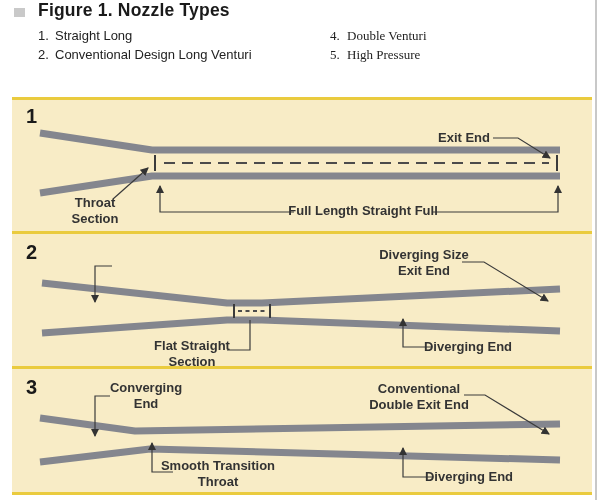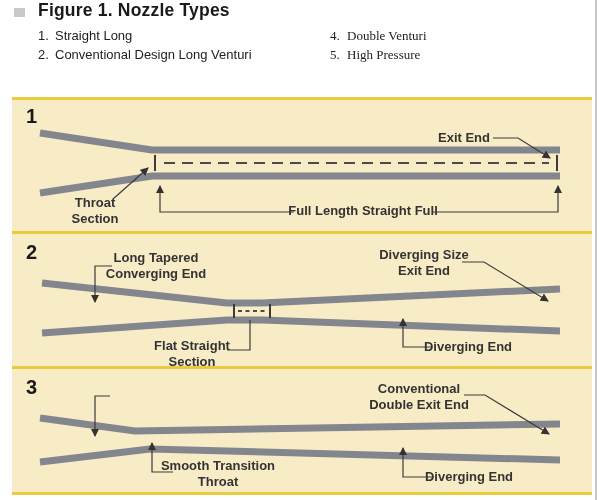--- a/index.html
+++ b/index.html
@@ -109,22 +109,20 @@
         <path class="bar" d="M30,100 L215,87 L250,87 L548,98"></path>
         <line class="tick" x1="222" y1="71" x2="222" y2="85"></line>
         <line class="tick" x1="258" y1="71" x2="258" y2="85"></line>
         <line class="dashshort" x1="226" y1="78" x2="254" y2="78"></line>
         <polyline class="leader" points="100,33 83,33 83,69" marker-end="url(#arr2)"></polyline>
         <polyline class="leader" points="450,29 472,29 536,68" marker-end="url(#arr2)"></polyline>
         <polyline class="leader" points="215,117 238,117 238,87"></polyline>
         <polyline class="leader" points="420,114 391,114 391,86" marker-end="url(#arr2)"></polyline>
       </svg>
       <div class="pnum">2</div>
-      <div class="lbl" style="left:144px;top:33px;">Long Tapered
-Converging End</div>
       <div class="lbl" style="left:412px;top:30px;">Diverging Size
 Exit End</div>
       <div class="lbl" style="left:180px;top:121px;">Flat Straight
 Section</div>
       <div class="lbl" style="left:456px;top:114px;">Diverging End</div>
     </section>
 
     <section class="panel p3">
       <svg class="diagram" width="580" height="127" viewBox="0 0 580 127">
         <defs>
@@ -133,20 +131,22 @@
           </marker>
         </defs>
         <path class="bar" d="M28,50 L123,63 L548,56"></path>
         <path class="bar" d="M28,94 L138,81 L548,92"></path>
         <polyline class="leader" points="98,28 83,28 83,68" marker-end="url(#arr3)"></polyline>
         <polyline class="leader" points="452,27 473,27 537,66" marker-end="url(#arr3)"></polyline>
         <polyline class="leader" points="161,104 140,104 140,75" marker-end="url(#arr3)"></polyline>
         <polyline class="leader" points="420,109 391,109 391,80" marker-end="url(#arr3)"></polyline>
       </svg>
       <div class="pnum">3</div>
+      <div class="lbl" style="left:134px;top:28px;">Converging
+End</div>
       <div class="lbl" style="left:407px;top:29px;">Conventional
 Double Exit End</div>
       <div class="lbl" style="left:206px;top:106px;">Smooth Transition
 Throat</div>
       <div class="lbl" style="left:457px;top:109px;">Diverging End</div>
     </section>
 
     <div class="sep s0"></div>
     <div class="sep s1"></div>
     <div class="sep s2"></div>

